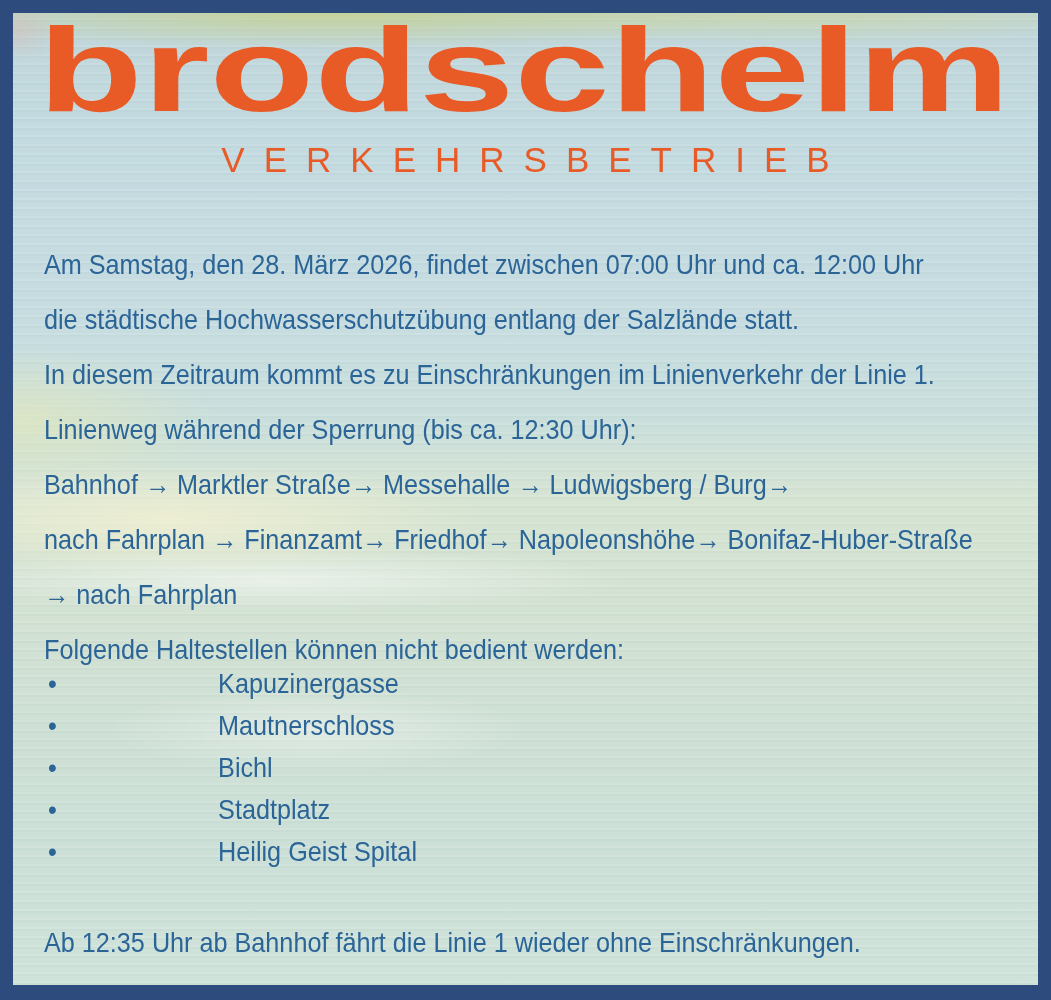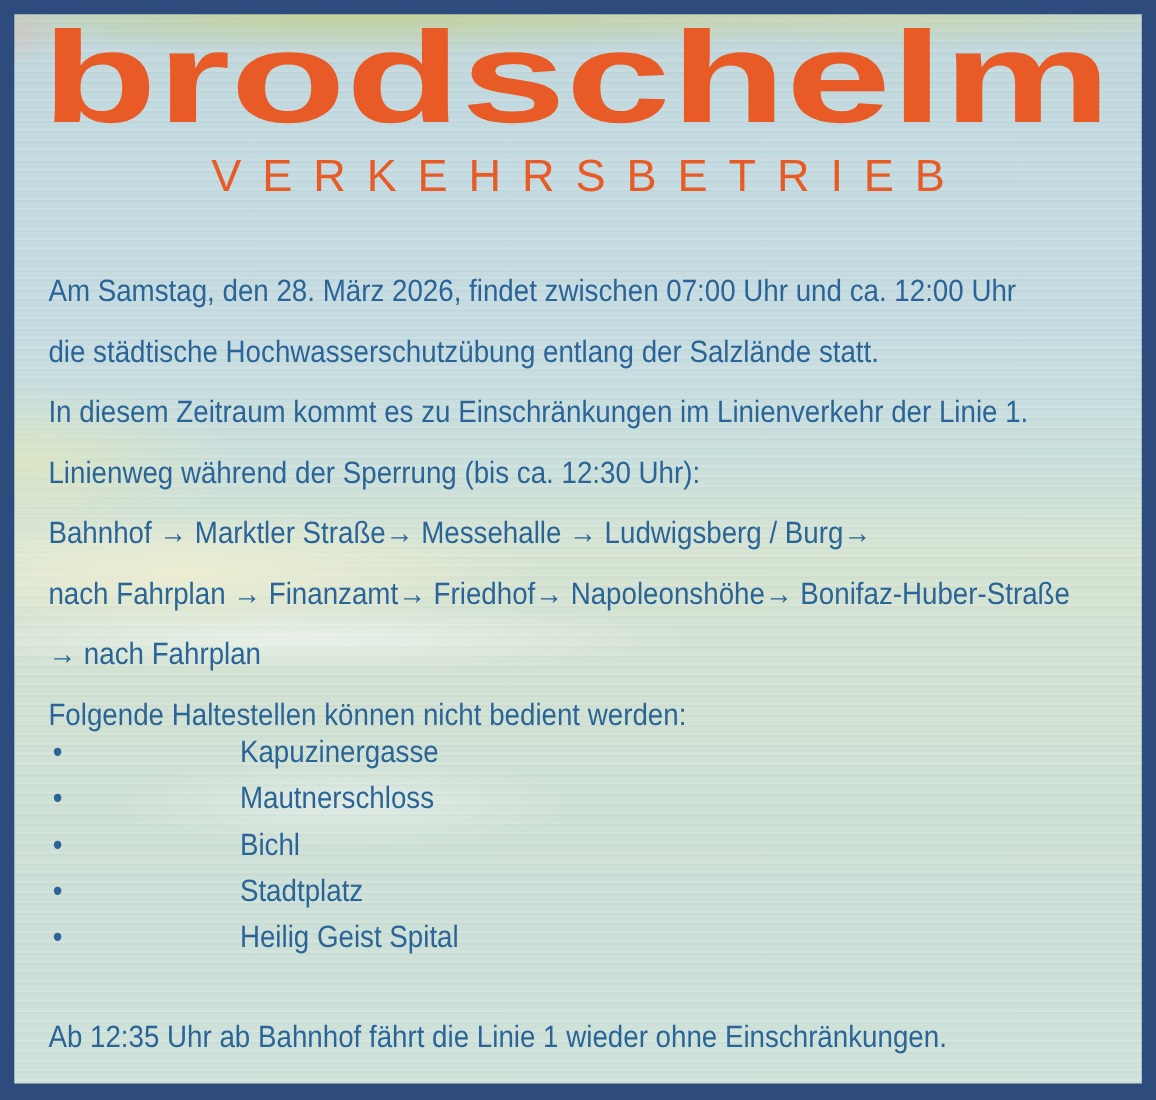--- a/index.html
+++ b/index.html
@@ -26,21 +26,21 @@
     position:absolute;inset:0;
     border:13px solid var(--frame-blue,#2d4c7d);
     border-bottom-width:15px;
     pointer-events:none;
     z-index:5;
   }
   .logo-svg{position:absolute;left:36px;top:14px;width:986px;height:104px;color:var(--brand-orange,#e85a26);}
   .subtitle{
     position:absolute;left:0;right:0;top:137px;
     text-align:center;
-    font-size:41px;line-height:46px;font-weight:400;
+    font-size:35px;line-height:46px;font-weight:400;
     letter-spacing:19px;padding-left:19px;
     color:var(--brand-orange,#e85a26);
     white-space:nowrap;
   }
   .body-text{color:var(--text-blue,#2b6497);}
   .paragraphs{
     position:absolute;left:44px;top:237px;
     font-size:28px;line-height:55px;
     transform:scaleX(.9);transform-origin:left top;
     white-space:nowrap;

